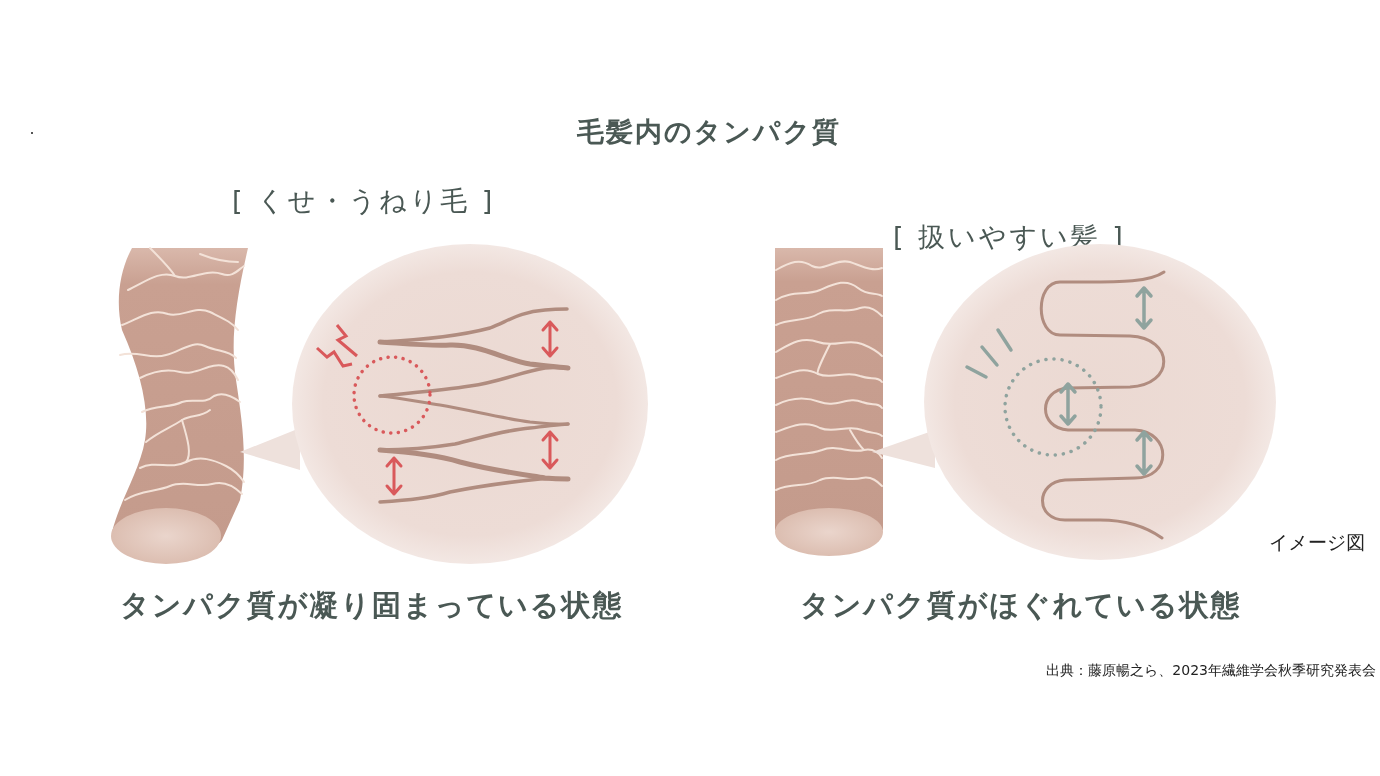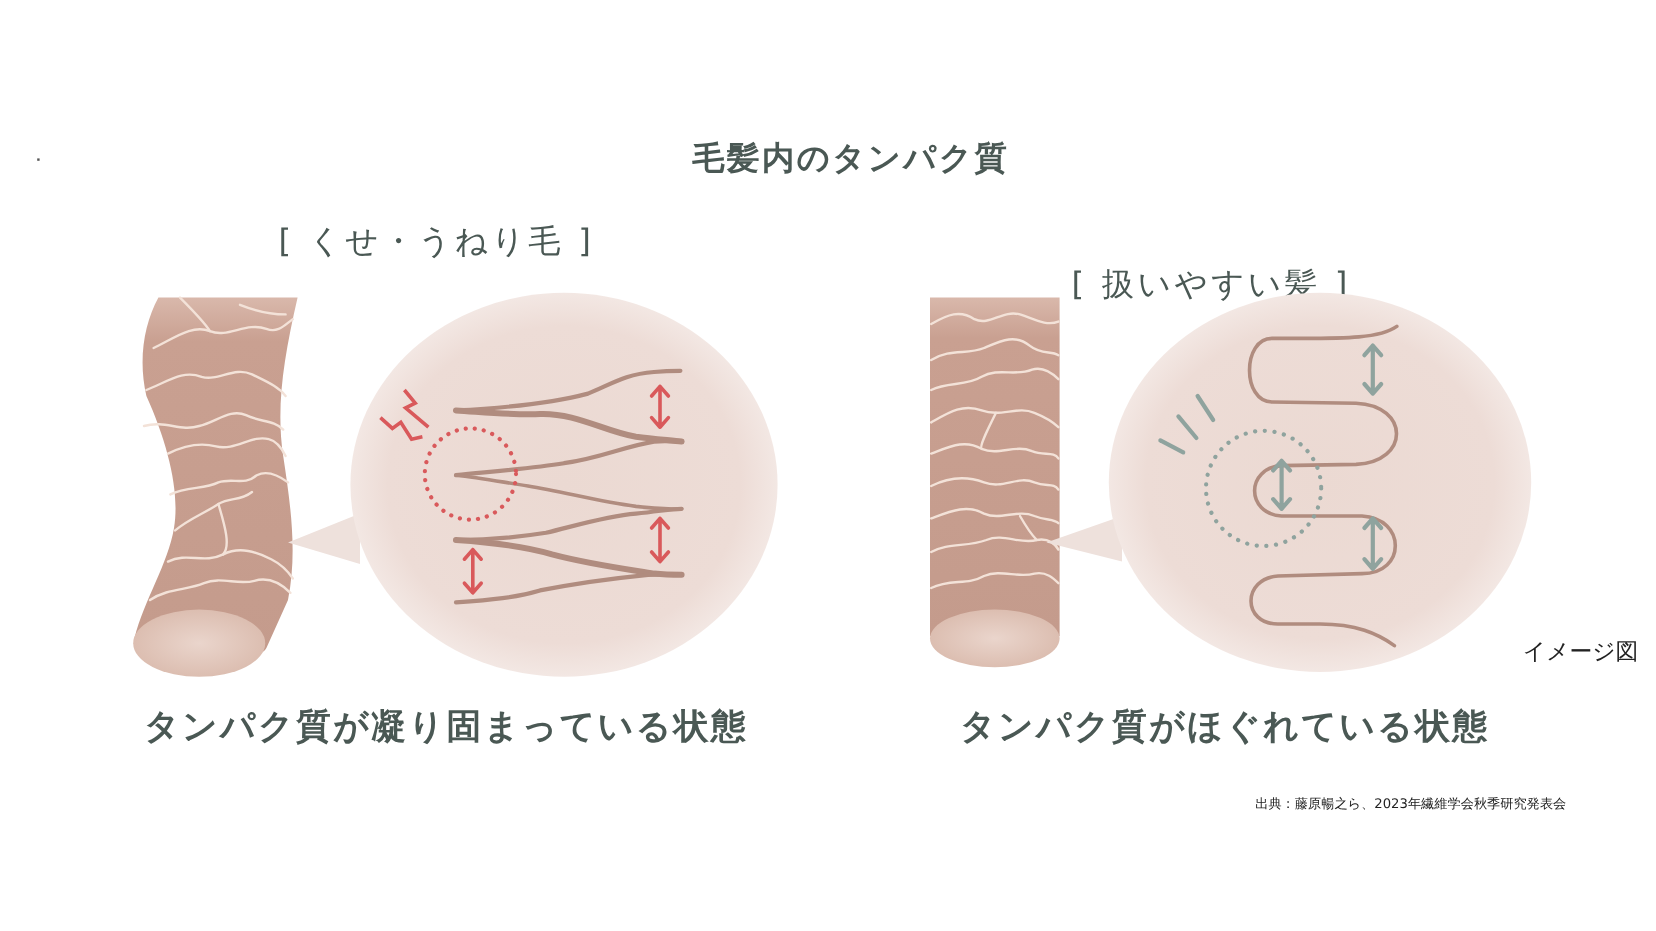--- a/index.html
+++ b/index.html
@@ -3,21 +3,21 @@
 <meta charset="utf-8">
 <style>
   html, body { margin:0; padding:0; background:#ffffff; }
   body { width:1380px; height:776px; position:relative; overflow:hidden;
          font-family:"DejaVu Sans", "Liberation Sans", sans-serif; color:#485753; }
   .abs { position:absolute; }
   .title { left:0; width:1418px; top:114px; text-align:center; font-size:27px; font-weight:bold; letter-spacing:2px; color:#4a5854; }
   .subtitle { top:183px; font-size:27px; font-weight:normal; letter-spacing:3px; color:#4a5854; white-space:nowrap; }
   .caption { top:586px; font-size:29px; font-weight:bold; letter-spacing:2px; color:#4a5854; white-space:nowrap; }
   .note { font-size:19px; color:#222; white-space:nowrap; }
-  .source { font-size:11px; color:#222; white-space:nowrap; }
+  .source { font-size:14px; color:#222; white-space:nowrap; }
   .dot { left:31px; top:132px; width:2px; height:2px; background:#555; }
   svg { position:absolute; left:0; top:0; }
 </style>
 </head>
 <body>
 
 <div class="abs dot"></div>
 
 <div class="abs title">毛髪内のタンパク質</div>
 

